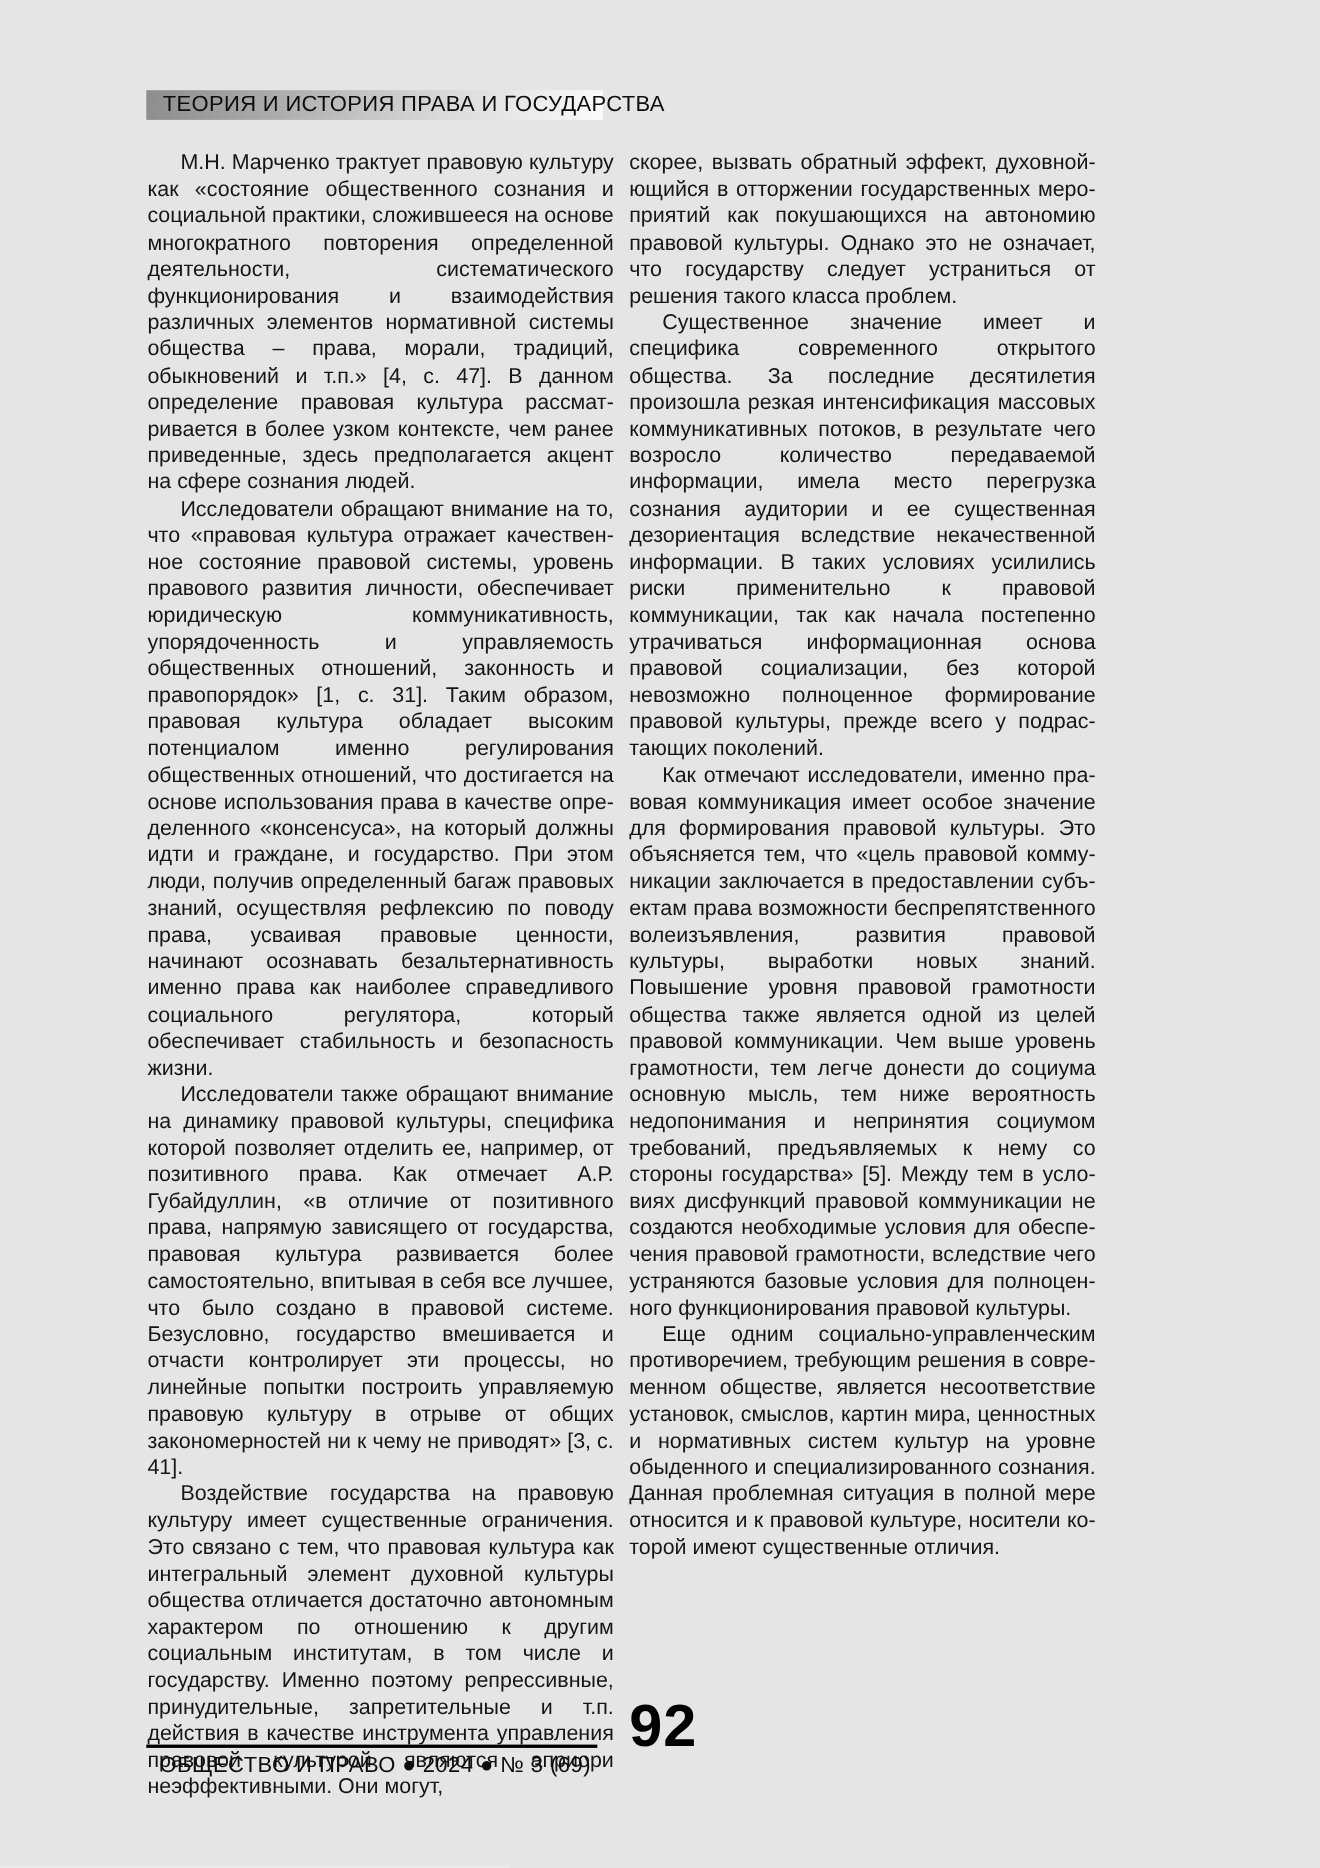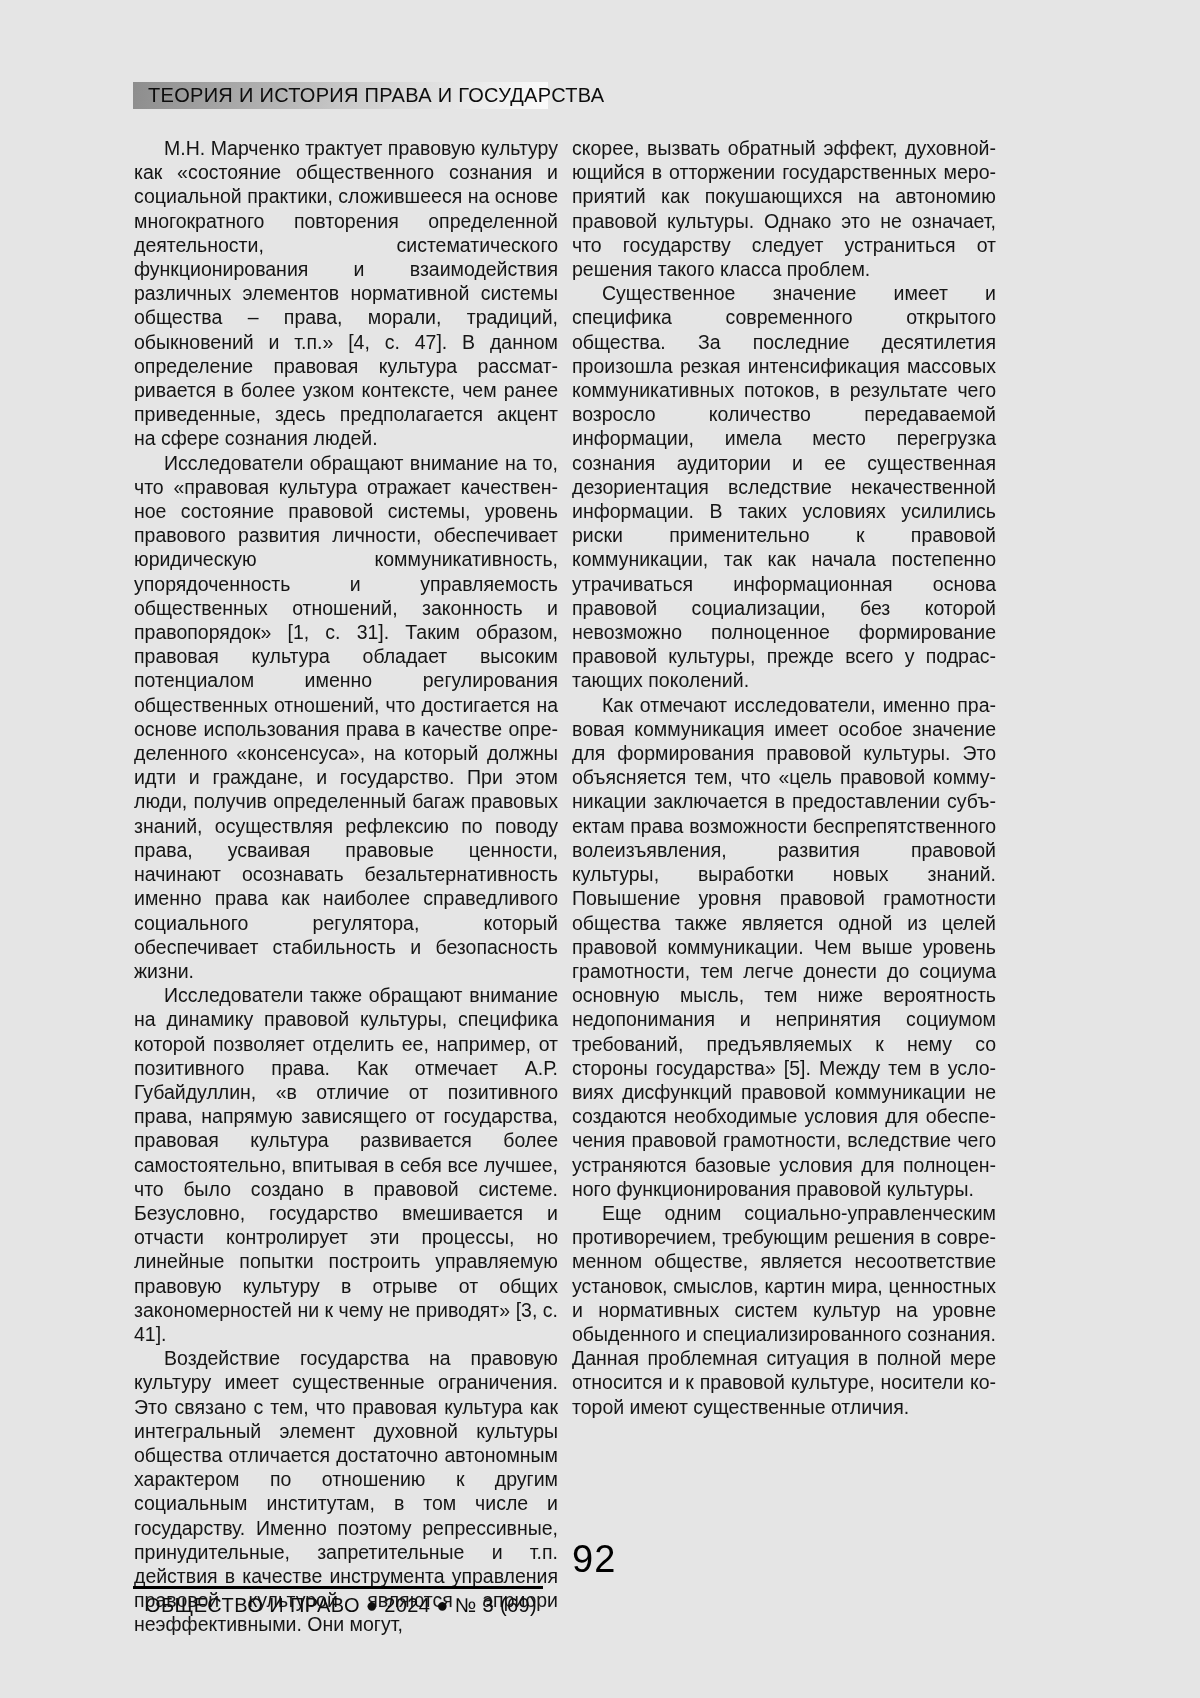--- a/index.html
+++ b/index.html
@@ -66,22 +66,22 @@
     top: 1594px;
     font-size: 20px;
     letter-spacing: 0.4px;
     color: #0d0d0d;
     white-space: nowrap;
   }
   .page-number {
     position: absolute;
     left: 572px;
     top: 1538px;
-    font-size: 38px;
-    font-weight: 400;
+    font-size: 54px;
+    font-weight: 700;
     letter-spacing: 1px;
     color: #000000;
   }
 </style>
 </head>
 <body>
 
 <div class="page">
 
   <div class="section-band">

